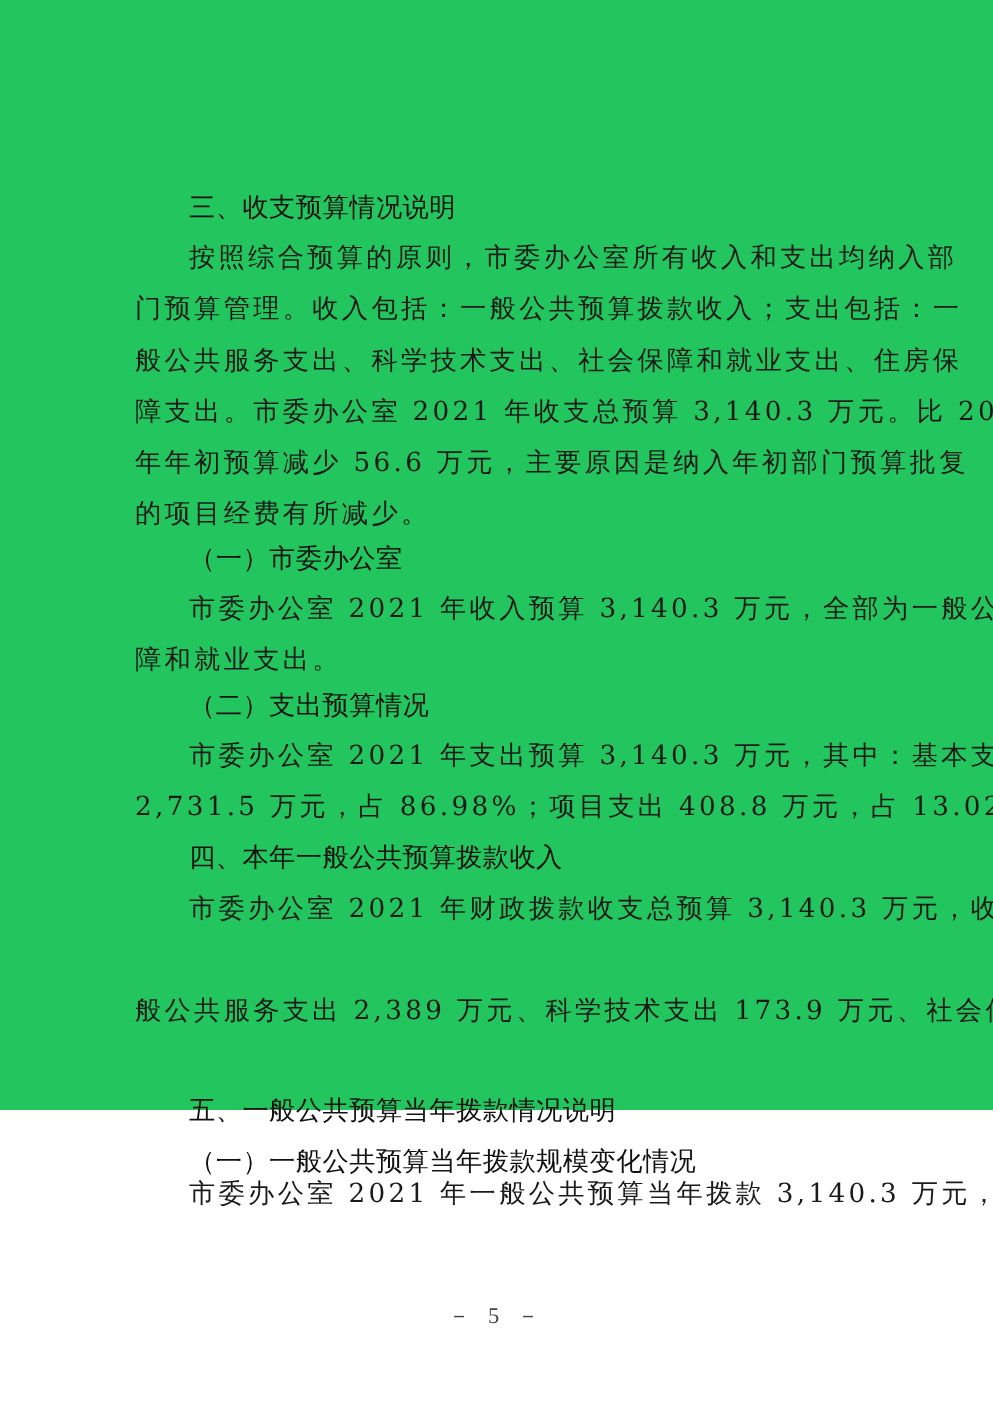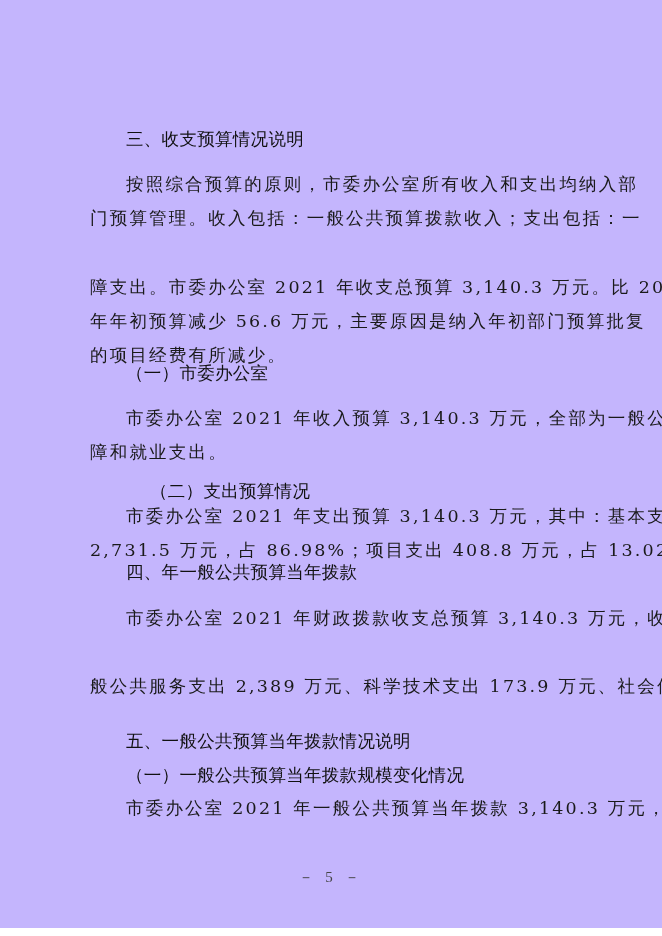--- a/index.html
+++ b/index.html
@@ -1,46 +1,47 @@
 <!DOCTYPE html>
 <html><head>
 <meta charset="utf-8">
 <style>
   html, body { margin:0; padding:0; background:#ffffff; }
   body { width:662px; height:936px; position:relative; overflow:hidden; color:#1a1a1a; }
-  .page { position:absolute; left:0; top:0; width:662px; height:928px; background:#c4b5fd; }
-  .line { position:absolute; left:90px; width:490px; white-space:nowrap; font-family:"DejaVu Serif", "Liberation Serif", serif; font-size:17.5px; letter-spacing:2.2px; line-height:24px;margin-top:12px; }
+  .page { position:absolute; left:0; top:0; width:662px; height:740px; background:#22c55e; }
+  .line { position:absolute; left:90px; width:490px; white-space:nowrap; font-family:"DejaVu Serif", "Liberation Serif", serif; font-size:17.5px; letter-spacing:2.2px; line-height:24px; }
   .just { text-align:justify; text-align-last:justify; }
   .indent { left:126px; width:454px; }
   .heading { position:absolute; left:126px; white-space:nowrap; font-family:"DejaVu Sans", "Liberation Sans", sans-serif; font-size:17.5px; line-height:24px; letter-spacing:0.3px; color:#111; }
   .sub { left:126px; }
   .pagenum { position:absolute; left:0; width:662px; top:868px; text-align:center; font-family:"Liberation Serif", serif; font-size:15px; color:#444; letter-spacing:4px; }
 </style>
 </head>
 <body>
 
 <div class="page">
 
   <div class="heading" style="top:127px;">三、收支预算情况说明</div>
 
   <div class="line just indent" style="top:160px;">按照综合预算的原则，市委办公室所有收入和支出均纳入部</div>
   <div class="line just" style="top:194px;">门预算管理。收入包括：一般公共预算拨款收入；支出包括：一</div>
+  <div class="line just" style="top:229px;">般公共服务支出、科学技术支出、社会保障和就业支出、住房保</div>
   <div class="line just" style="top:263px;">障支出。市委办公室 2021 年收支总预算 3,140.3 万元。比 2020</div>
   <div class="line just" style="top:297px;">年年初预算减少 56.6 万元，主要原因是纳入年初部门预算批复</div>
   <div class="line" style="top:331px;">的项目经费有所减少。</div>
 
   <div class="heading sub" style="top:361px;">（一）市委办公室</div>
   <div class="line just indent" style="top:394px;">市委办公室 2021 年收入预算 3,140.3 万元，全部为一般公共</div>
   <div class="line" style="top:428px;">障和就业支出。</div>
 
-  <div class="heading sub" style="top:479px;margin-left:24px;">（二）支出预算情况</div>
+  <div class="heading sub" style="top:459px;">（二）支出预算情况</div>
   <div class="line just indent" style="top:492px;">市委办公室 2021 年支出预算 3,140.3 万元，其中：基本支出</div>
   <div class="line just" style="top:526px;">2,731.5 万元，占 86.98%；项目支出 408.8 万元，占 13.02%。</div>
 
-  <div class="heading" style="top:560px;">四、年一般公共预算当年拨款</div>
+  <div class="heading" style="top:560px;">四、本年一般公共预算拨款收入</div>
   <div class="line just indent" style="top:594px;">市委办公室 2021 年财政拨款收支总预算 3,140.3 万元，收入</div>
   <div class="line just" style="top:662px;">般公共服务支出 2,389 万元、科学技术支出 173.9 万元、社会保</div>
 
   <div class="heading" style="top:729px;">五、一般公共预算当年拨款情况说明</div>
   <div class="heading sub" style="top:763px;">（一）一般公共预算当年拨款规模变化情况</div>
   <div class="line just indent" style="top:784px;">市委办公室 2021 年一般公共预算当年拨款 3,140.3 万元，</div>
 
   <div class="pagenum">－ 5 －</div>
 </div>
 

